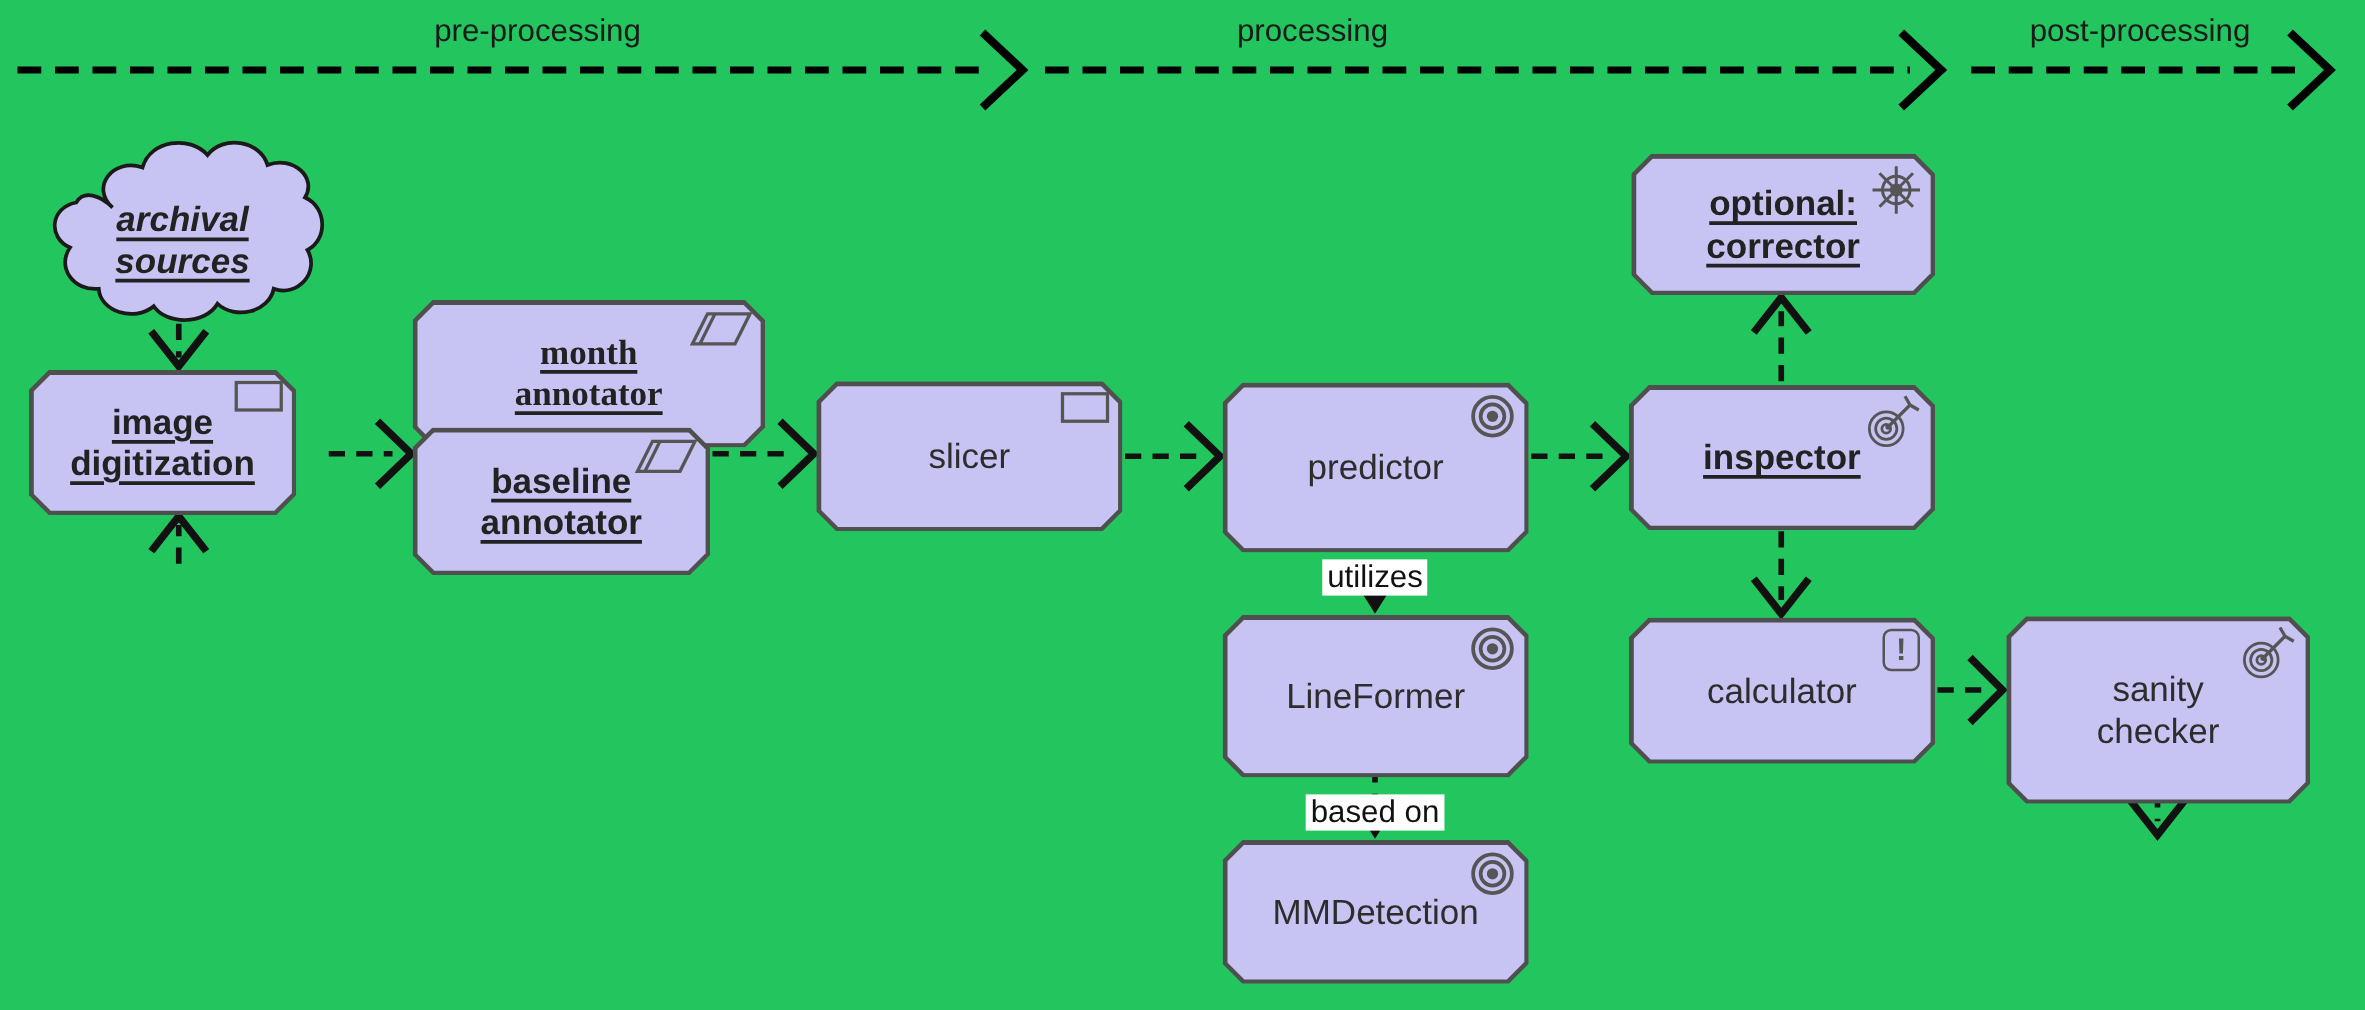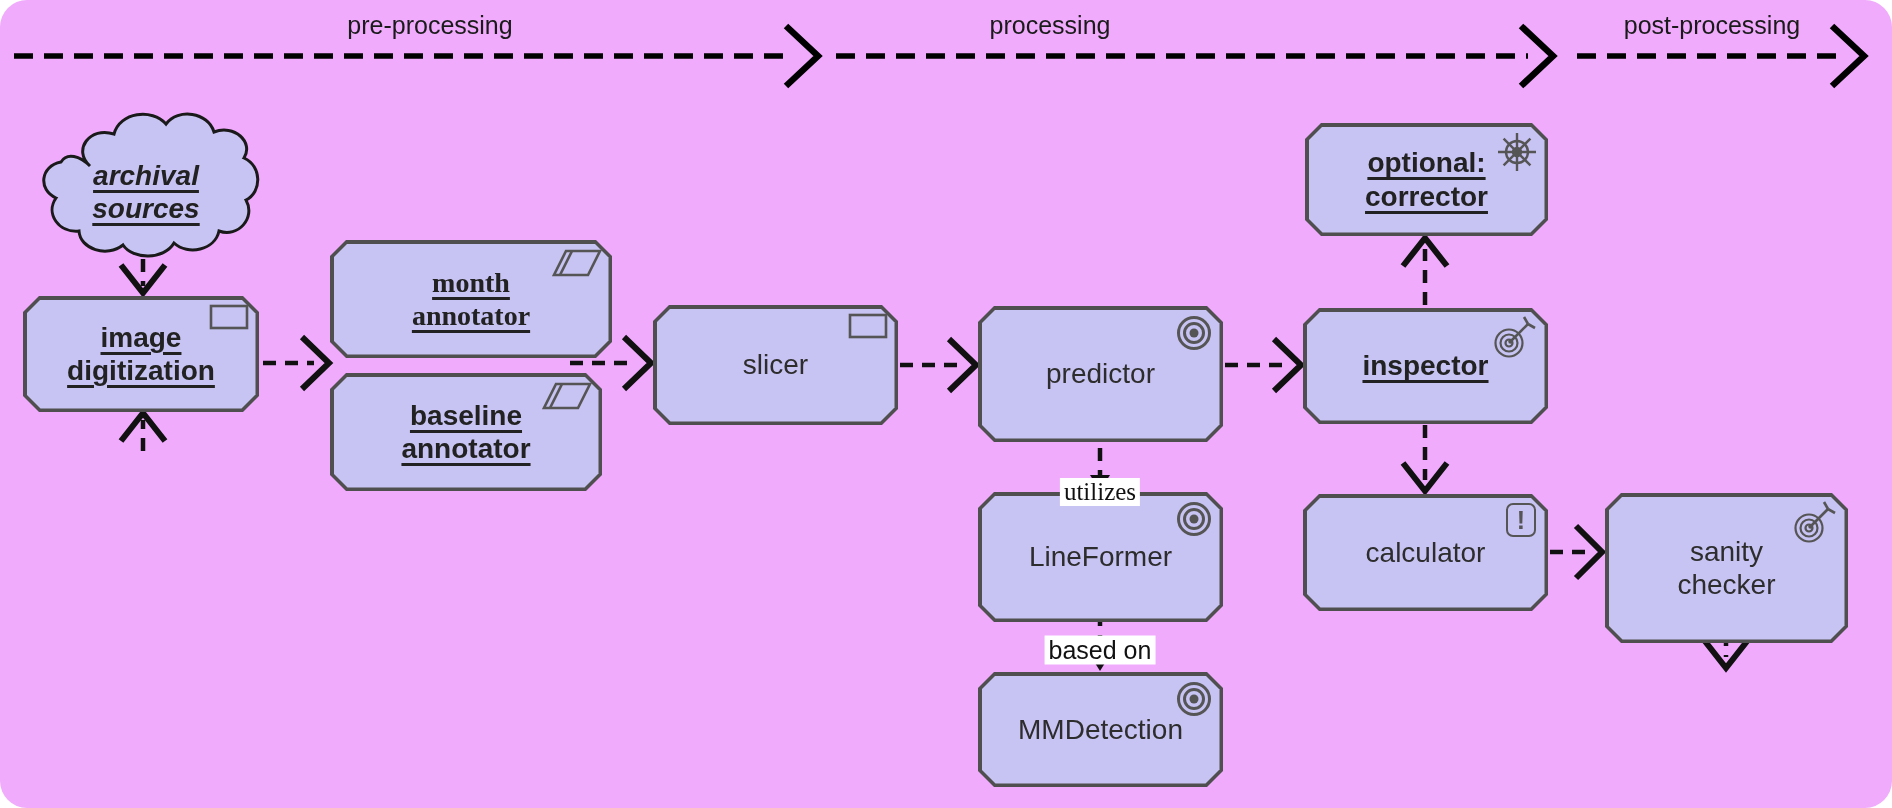--- a/index.html
+++ b/index.html
@@ -1,19 +1,19 @@
 <!DOCTYPE html>
 <html><head>
 <meta charset="utf-8">
 <style>
   * { margin:0; padding:0; box-sizing:border-box; }
   html,body { background:#ffffff; }
   #canvas {
-    position:relative; width:1892px; height:808px; background:#f0abfc;
-    font-family:"Liberation Sans", sans-serif; overflow:hidden;border-radius:27px;
+    position:relative; width:1892px; height:808px; background:#22c55e;
+    font-family:"Liberation Sans", sans-serif; overflow:hidden;
   }
   #arrow-layer { position:absolute; left:0; top:0; width:1892px; height:808px; }
 
   .phase-label {
     position:absolute; transform:translate(-50%,-50%);
     font-size:25px; color:#1a1a1a; white-space:nowrap;
   }
   .edge-label {
     position:absolute; transform:translate(-50%,-50%);
     font-size:25px; color:#111; background:#ffffff; padding:0 4px; white-space:nowrap;
@@ -117,21 +117,21 @@
                C 136 160 105 160 95 145
                C 79 158 52 149 51 131
                C 31 133 17 114 28 98
                C 10 90 12 66 33 62
                C 39 52 52 56 62 66 Z" fill="#c7c3f2" stroke="#1a1a1a" stroke-width="3"></path>
     </svg>
     <span class="node-label emph">archival
 sources</span>
   </div>
 
-  <div class="node" style="left:23px; top:296px; width:236px; height:116px;">
+  <div class="node" style="left:23px; top:296px; width:214px; height:116px;">
     <div class="oct-border"></div>
     <div class="oct-fill"></div>
     <span class="node-label emph">image
 digitization</span>
     <svg class="corner-icon" width="40" height="26" viewBox="0 0 40 26">
       <rect x="2" y="2" width="36" height="22" fill="none" stroke="#555" stroke-width="2.6"></rect>
     </svg>
   </div>
 
 
@@ -139,21 +139,21 @@
     <div class="oct-border"></div>
     <div class="oct-fill"></div>
     <span class="node-label emph">month
 annotator</span>
     <svg class="corner-icon" width="50" height="30" viewBox="0 0 50 30">
       <polygon points="14,3 48,3 36,27 2,27" fill="none" stroke="#555" stroke-width="2.6"></polygon>
       <line x1="20" y1="3" x2="8" y2="27" stroke="#555" stroke-width="2.6"></line>
     </svg>
   </div>
 
-  <div class="node" style="left:330px; top:373px; width:272px; height:118px;">
+  <div class="node" style="left:330px; top:342px; width:238px; height:118px;">
     <div class="oct-border"></div>
     <div class="oct-fill"></div>
     <span class="node-label emph">baseline
 annotator</span>
     <svg class="corner-icon" width="50" height="30" viewBox="0 0 50 30">
       <polygon points="14,3 48,3 36,27 2,27" fill="none" stroke="#555" stroke-width="2.6"></polygon>
       <line x1="20" y1="3" x2="8" y2="27" stroke="#555" stroke-width="2.6"></line>
     </svg>
   </div>
 
@@ -254,16 +254,16 @@
         <circle cx="17" cy="27" r="3.5"></circle>
         <line x1="19" y1="25" x2="36" y2="8" stroke-width="2.6"></line>
         <line x1="36" y1="8" x2="43" y2="12" stroke-width="2.6"></line>
         <line x1="36" y1="8" x2="32" y2="1" stroke-width="2.6"></line>
       </g>
       <circle cx="18.5" cy="25.5" r="2.2" fill="#555"></circle>
     </svg>
   </div>
 
 
-  <div class="edge-label" style="left:1100px; top:492px;font-family:Liberation Serif, serif;">utilizes</div>
+  <div class="edge-label" style="left:1100px; top:462px;">utilizes</div>
   <div class="edge-label" style="left:1100px; top:650px;">based on</div>
 
 </div>
 
 </body></html>

